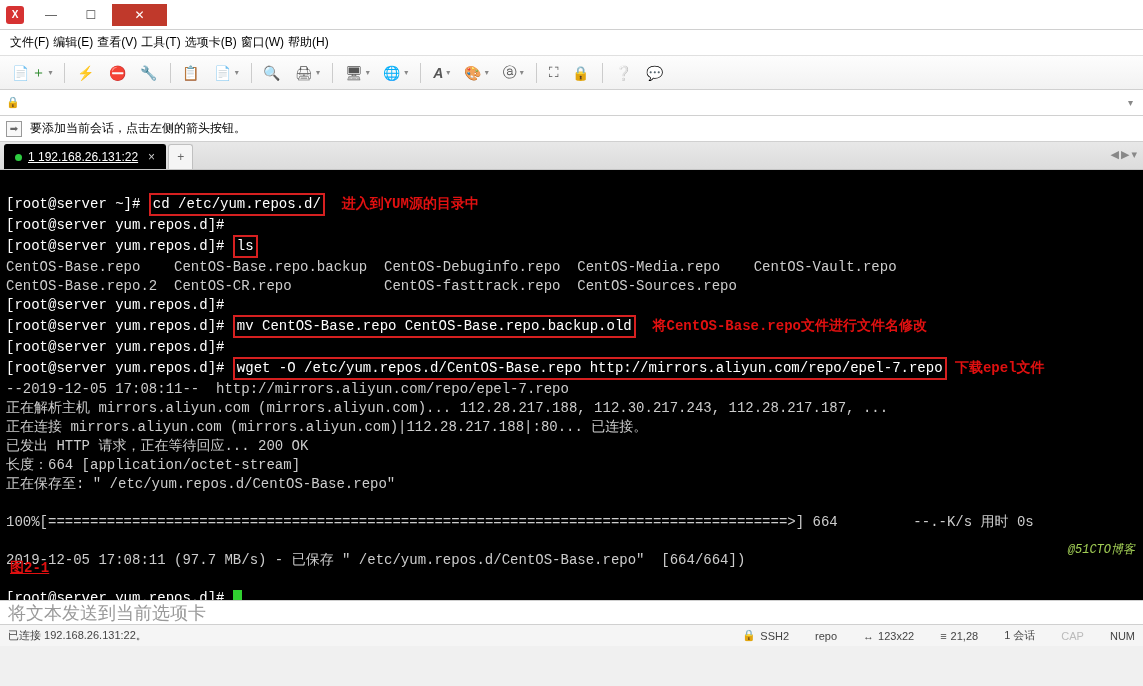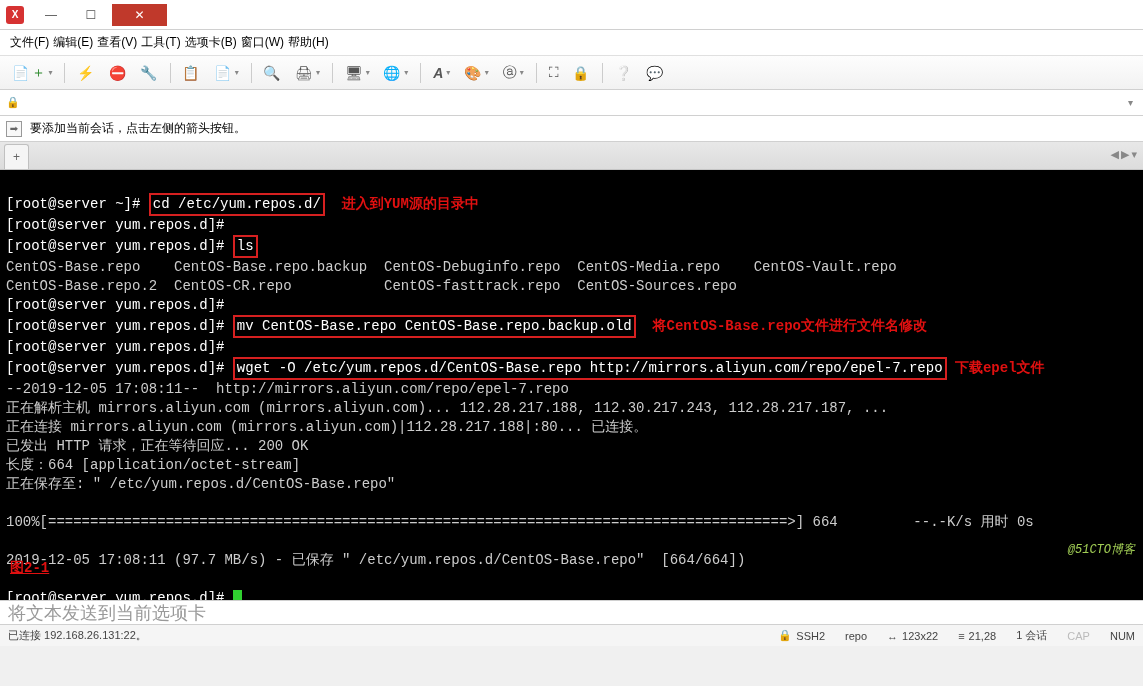--- a/index.html
+++ b/index.html
@@ -31,21 +31,21 @@
 .tab.new { background:#f5f5f5; color:#666; padding:0 8px; }
 .tabnav { position:absolute; right:6px; top:6px; display:flex; gap:2px; color:#888; font-size:11px; }
 .terminal { background:#000; color:#ccc; font-family:"Consolas","Courier New",monospace; font-size:14px; line-height:19px; padding:4px 6px; height:430px; overflow:hidden; position:relative; white-space:pre; }
 .terminal .white { color:#fff; }
 .terminal .box { border:2px solid #d62020; padding:0 2px; display:inline-block; }
 .terminal .note { color:#e01010; font-weight:bold; background:rgba(0,0,0,0); }
 .terminal .cursor { display:inline-block; width:9px; height:16px; background:#30d030; vertical-align:middle; }
 .watermark { position:absolute; right:8px; bottom:40px; color:#bef264; font-size:12px; font-style:italic; opacity:0.85; }
 .figcaption { position:absolute; left:10px; bottom:22px; color:#e01010; font-weight:bold; font-size:14px;text-decoration:underline; }
 .inputrow { height:24px; background:#fff; display:flex; align-items:center; padding:0 8px; border-top:1px solid #d0d0d0; font-size:18px; color:#999; }
-.statusbar { height:22px; background:#f5f5f5; border-top:1px solid #d0d0d0; display:flex; align-items:center; padding:0 8px; font-size:11px; color:#444; gap:20px; }
+.statusbar { height:22px; background:#f5f5f5; border-top:1px solid #d0d0d0; display:flex; align-items:center; padding:0 8px; font-size:11px; color:#444; gap:26px; }
 .statusbar .spacer { flex:1; }
 .statusbar .seg { display:flex; align-items:center; gap:4px; }
 </style>
 </head>
 <body>
 
 <div class="titlebar">
   <div class="xicon">X</div>
   <div class="winbtns">
     <div class="winbtn min">—</div>
@@ -98,20 +98,25 @@
   <span class="lock">🔒</span>
   <span class="addrdrop">▾</span>
 </div>
 
 <div class="hintbar">
   <div class="arrow">➡</div>
   <span>要添加当前会话，点击左侧的箭头按钮。</span>
 </div>
 
 <div class="tabbar">
+  <div class="tab active">
+    <span class="dot"></span>
+    <u>1 192.168.26.131:22</u>
+    <span class="tclose">×</span>
+  </div>
   <div class="tab new">+</div>
   <div class="tabnav">
     <span>◀</span>
     <span>▶</span>
     <span>▾</span>
   </div>
 </div>
 
 <div class="terminal">
 <span class="white">[root@server ~]#</span> <span class="box white">cd /etc/yum.repos.d/</span>  <span class="note">进入到YUM源的目录中</span>

